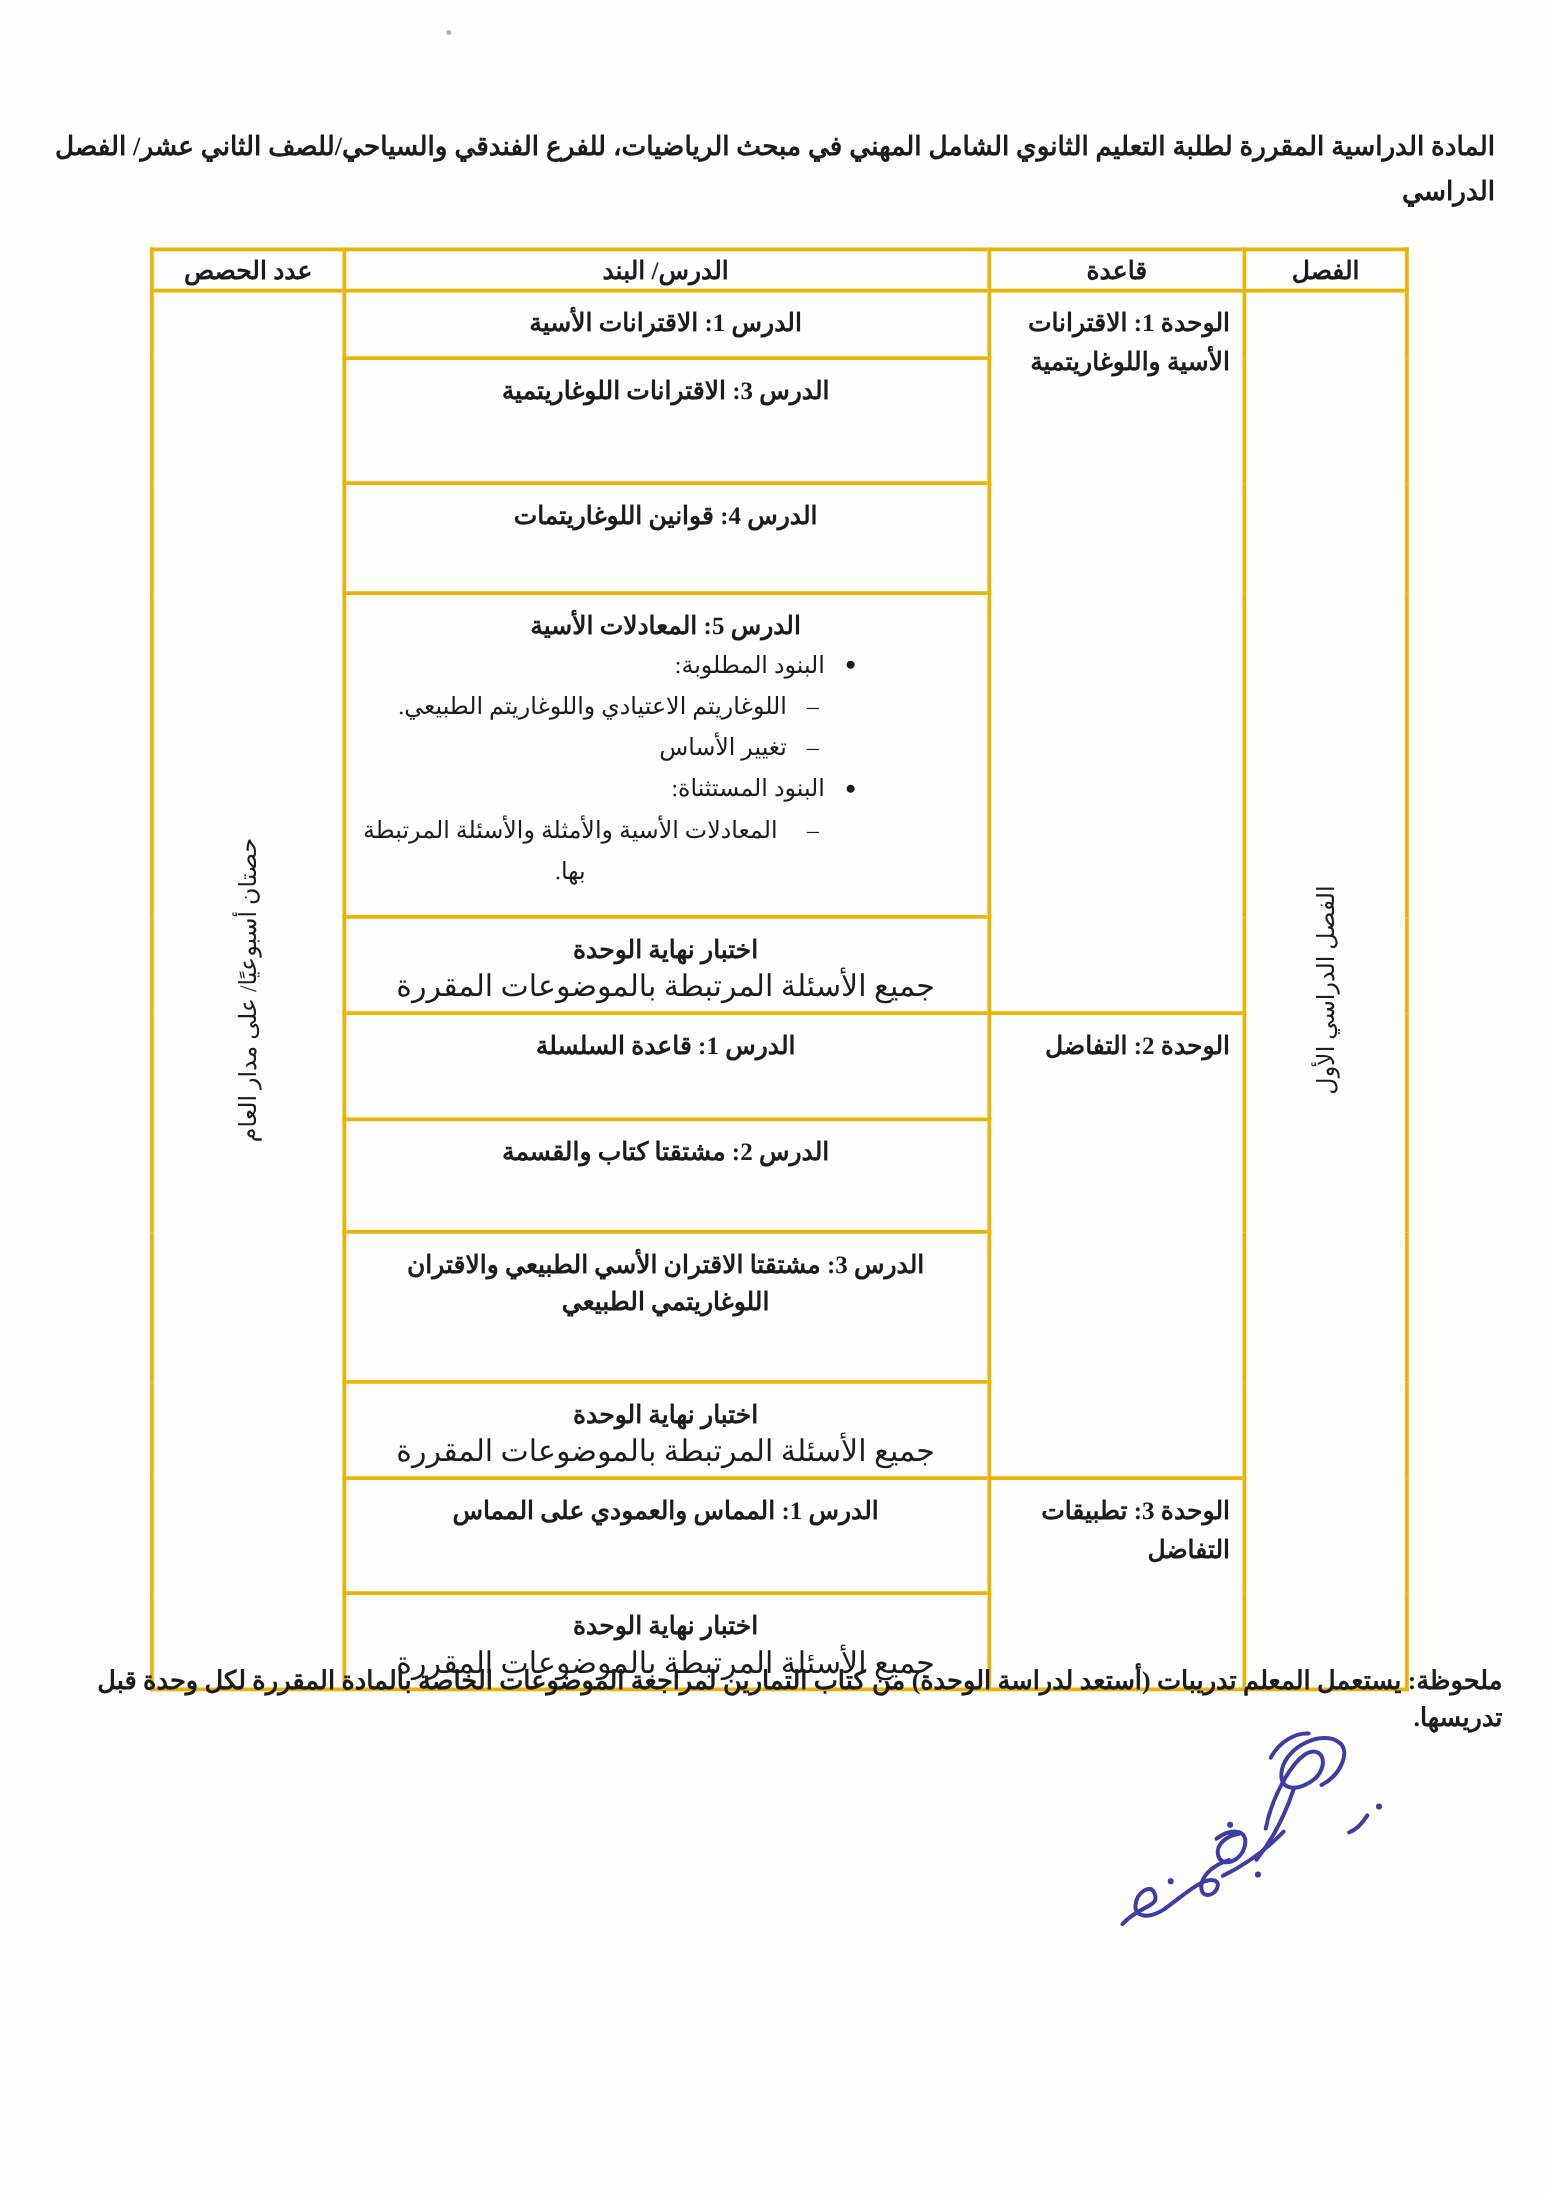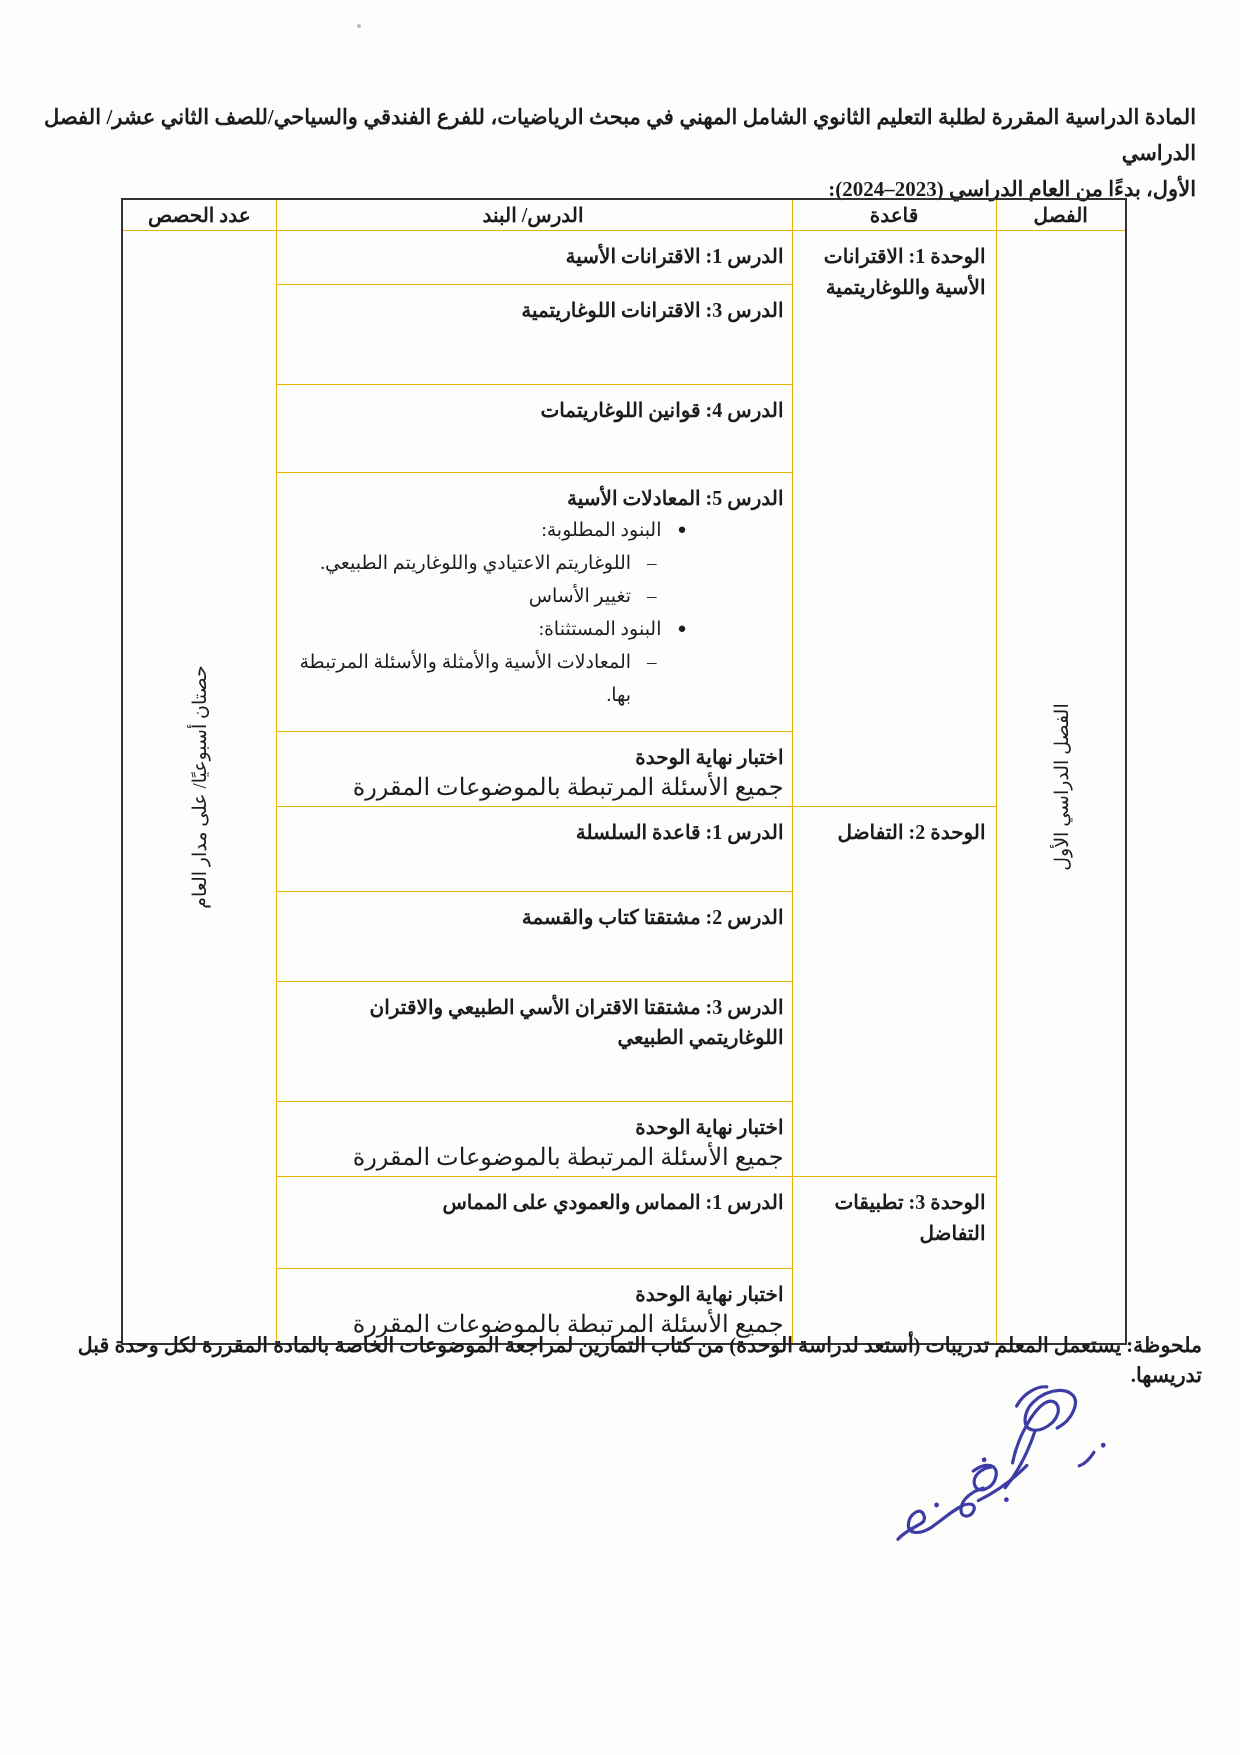--- a/index.html
+++ b/index.html
@@ -22,32 +22,32 @@
   .intro-line2{text-align:right;}
 
   
   table.curriculum{
     position:absolute;top:198px;right:113px;
     width:1004px;table-layout:fixed;border-collapse:collapse;
     border:2px solid #333;
     font-size:20px;
   }
   .curriculum td,.curriculum th{
-    border:1px solid #eab308;
+    border:3px solid #eab308;
     vertical-align:top;
     padding:0;
     overflow:hidden;
   }
   .curriculum th{
     height:26px;font-weight:bold;text-align:center;vertical-align:middle;
     padding:2px 6px;font-size:20px;
   }
   th.lesson-h{padding-right:8px;}
   td.unit-cell{font-weight:bold;text-align:right;padding:10px 10px 4px 6px;line-height:31px;}
-  td.lesson-cell{text-align:right;padding:10px 8px 4px 6px;line-height:30px;}
+  td.lesson-cell{text-align:center;padding:10px 8px 4px 6px;line-height:30px;}
   .lesson-title{font-weight:bold;}
   .test-sub{font-weight:normal;font-size:24px;}
   .sub-line{display:flex;gap:16px;align-items:flex-start;font-weight:normal;font-size:19px;line-height:33px;}
   .sub-line .marker{flex:0 0 auto;}
   .bullet-line{padding-right:97px;}
   .dash-line{padding-right:127px;}
   .bullet-glyph{font-size:15px;line-height:33px;}
   .dash-glyph{font-size:19px;}
 
   td.rot-cell{position:relative;}
@@ -71,21 +71,20 @@
 </style>
 </head>
 <body>
 
 <div class="page">
 
   <div class="speck"></div>
 
   <div class="intro">
     <div class="intro-line1">المادة الدراسية المقررة لطلبة التعليم الثانوي الشامل المهني في مبحث الرياضيات، للفرع الفندقي والسياحي/للصف الثاني عشر/ الفصل الدراسي</div>
-    <div class="intro-line2">الأول، بدءًا من العام الدراسي (2023–2024):</div>
   </div>
 
   <table class="curriculum" dir="rtl">
     <colgroup>
       <col style="width:130px">
       <col style="width:204px">
       <col style="width:516px">
       <col style="width:154px">
     </colgroup>
 

